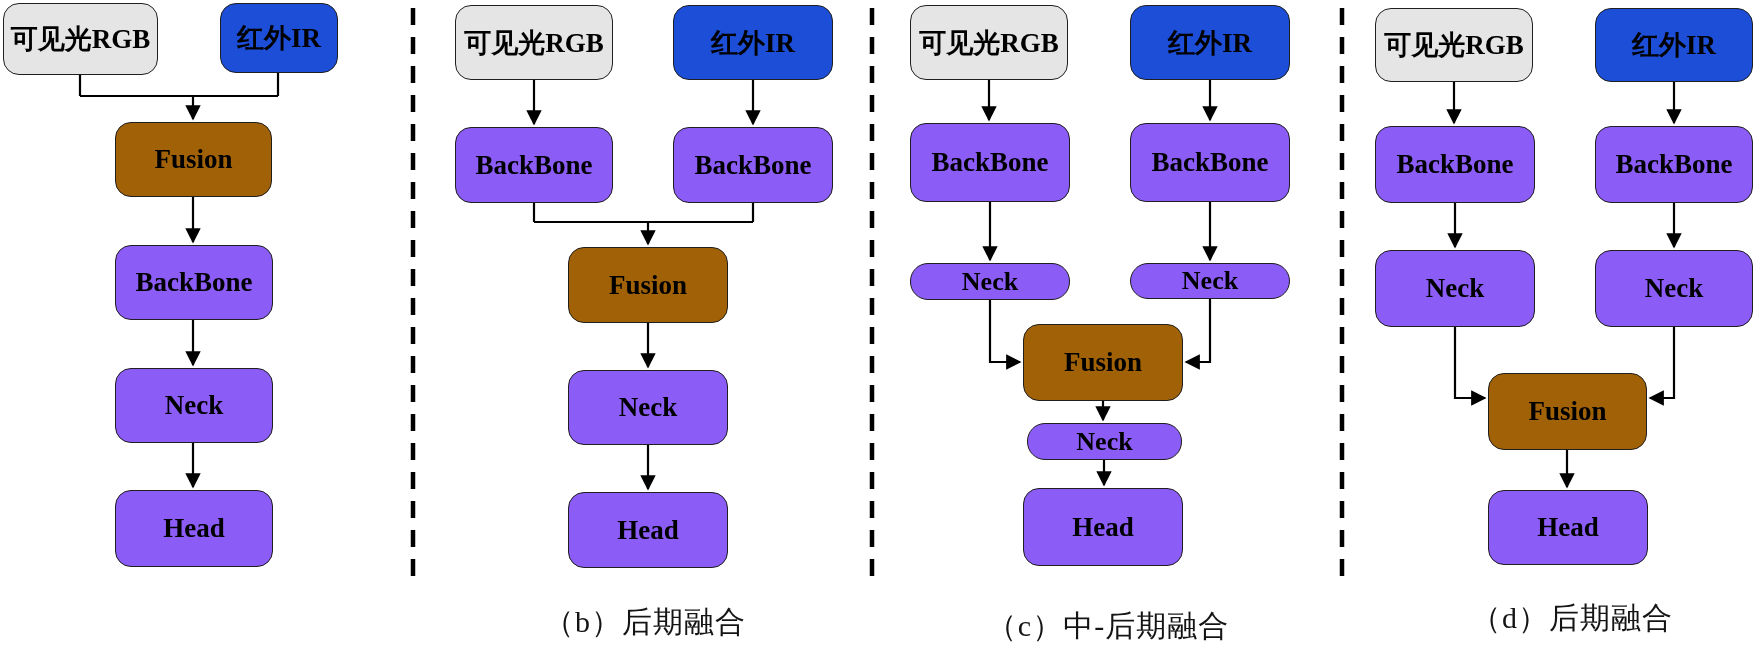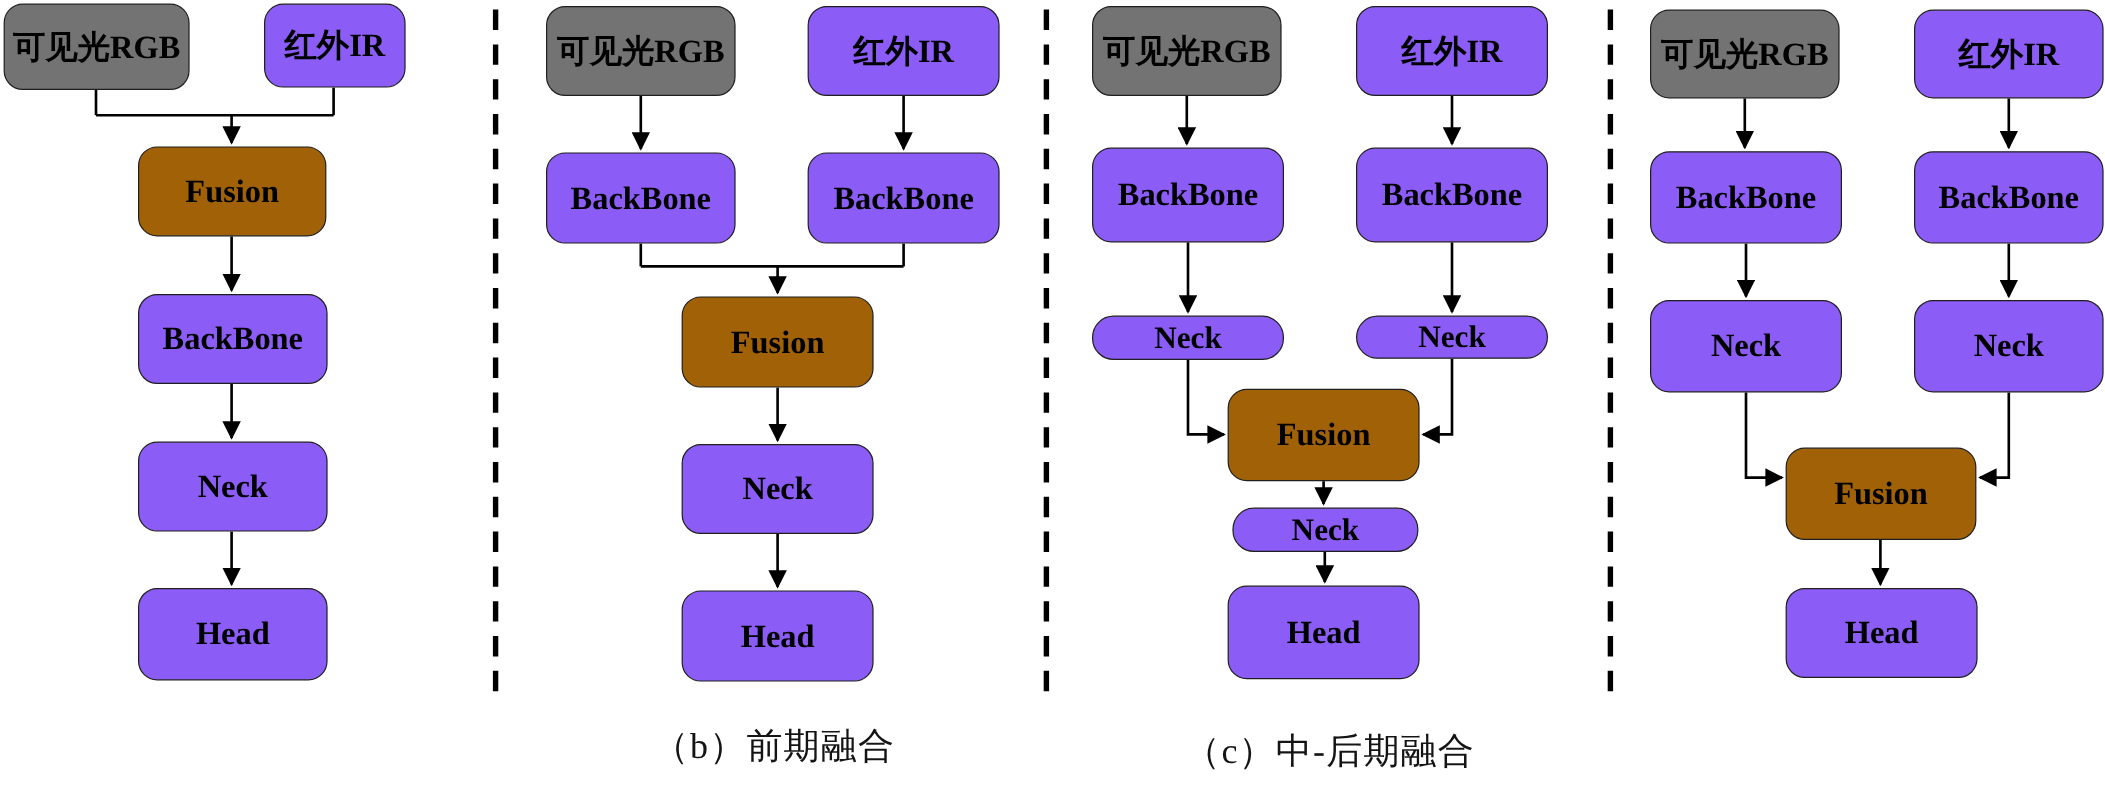--- a/index.html
+++ b/index.html
@@ -2,22 +2,22 @@
 <html><head>
 <meta charset="utf-8">
 <style>
   html,body{margin:0;padding:0;background:#ffffff;}
   #figure{position:relative;width:1754px;height:663px;background:#ffffff;overflow:hidden;
           font-family:"Liberation Serif",serif;}
   #wires{position:absolute;left:0;top:0;width:1754px;height:663px;}
   .node{position:absolute;box-sizing:border-box;border:1.8px solid #1f1f1f;border-radius:16px;
         display:flex;align-items:center;justify-content:center;
         font-weight:bold;font-size:27px;color:#000;white-space:nowrap;}
-  .rgb{background:#737373;}
-  .ir{background:#8b5cf6;}
+  .rgb{background:#e5e5e5;}
+  .ir{background:#1d4ed8;}
   .stage{background:#8b5cf6;}
   .fusion{background:#a16207;}
   .flat{border-radius:18px;font-size:26px;}
   .caption{position:absolute;transform:translateX(-50%);font-size:30px;color:#141414;
            letter-spacing:1px;white-space:nowrap;font-family:"Liberation Serif",serif;}
   .watermark{position:absolute;left:1490px;top:618px;font-family:"Liberation Sans",sans-serif;
              font-size:30px;color:#c8c8c8;white-space:nowrap;}
 </style>
 </head>
 <body>
@@ -87,36 +87,37 @@
   <div class="node stage" style="left:115px;top:368px;width:158px;height:75px">Neck</div>
   <div class="node stage" style="left:115px;top:490px;width:158px;height:77px">Head</div>
 
   <div class="node rgb" style="left:455px;top:5px;width:158px;height:75px">可见光RGB</div>
   <div class="node ir" style="left:673px;top:5px;width:160px;height:75px">红外IR</div>
   <div class="node stage" style="left:455px;top:127px;width:158px;height:76px">BackBone</div>
   <div class="node stage" style="left:673px;top:127px;width:160px;height:76px">BackBone</div>
   <div class="node fusion" style="left:568px;top:247px;width:160px;height:76px">Fusion</div>
   <div class="node stage" style="left:568px;top:370px;width:160px;height:75px">Neck</div>
   <div class="node stage" style="left:568px;top:492px;width:160px;height:76px">Head</div>
-  <div class="caption" style="left:645px;top:602px">（b）前期融合</div>
+  <div class="caption" style="left:645px;top:602px">（b）后期融合</div>
 
   <div class="node rgb" style="left:910px;top:5px;width:158px;height:75px">可见光RGB</div>
   <div class="node ir" style="left:1130px;top:5px;width:160px;height:75px">红外IR</div>
   <div class="node stage" style="left:910px;top:123px;width:160px;height:79px">BackBone</div>
   <div class="node stage" style="left:1130px;top:123px;width:160px;height:79px">BackBone</div>
   <div class="node stage flat" style="left:910px;top:263px;width:160px;height:37px">Neck</div>
   <div class="node stage flat" style="left:1130px;top:263px;width:160px;height:36px">Neck</div>
   <div class="node fusion" style="left:1023px;top:324px;width:160px;height:77px">Fusion</div>
   <div class="node stage flat" style="left:1027px;top:423px;width:155px;height:37px">Neck</div>
   <div class="node stage" style="left:1023px;top:488px;width:160px;height:78px">Head</div>
   <div class="caption" style="left:1108px;top:606px">（c）中-后期融合</div>
 
   <div class="node rgb" style="left:1375px;top:8px;width:158px;height:74px">可见光RGB</div>
   <div class="node ir" style="left:1595px;top:8px;width:158px;height:74px">红外IR</div>
   <div class="node stage" style="left:1375px;top:126px;width:160px;height:77px">BackBone</div>
   <div class="node stage" style="left:1595px;top:126px;width:158px;height:77px">BackBone</div>
   <div class="node stage" style="left:1375px;top:250px;width:160px;height:77px">Neck</div>
   <div class="node stage" style="left:1595px;top:250px;width:158px;height:77px">Neck</div>
   <div class="node fusion" style="left:1488px;top:373px;width:159px;height:77px">Fusion</div>
   <div class="node stage" style="left:1488px;top:490px;width:160px;height:75px">Head</div>
+  <div class="caption" style="left:1572px;top:598px">（d）后期融合</div>
 
 
 </div>
 
 </body></html>

